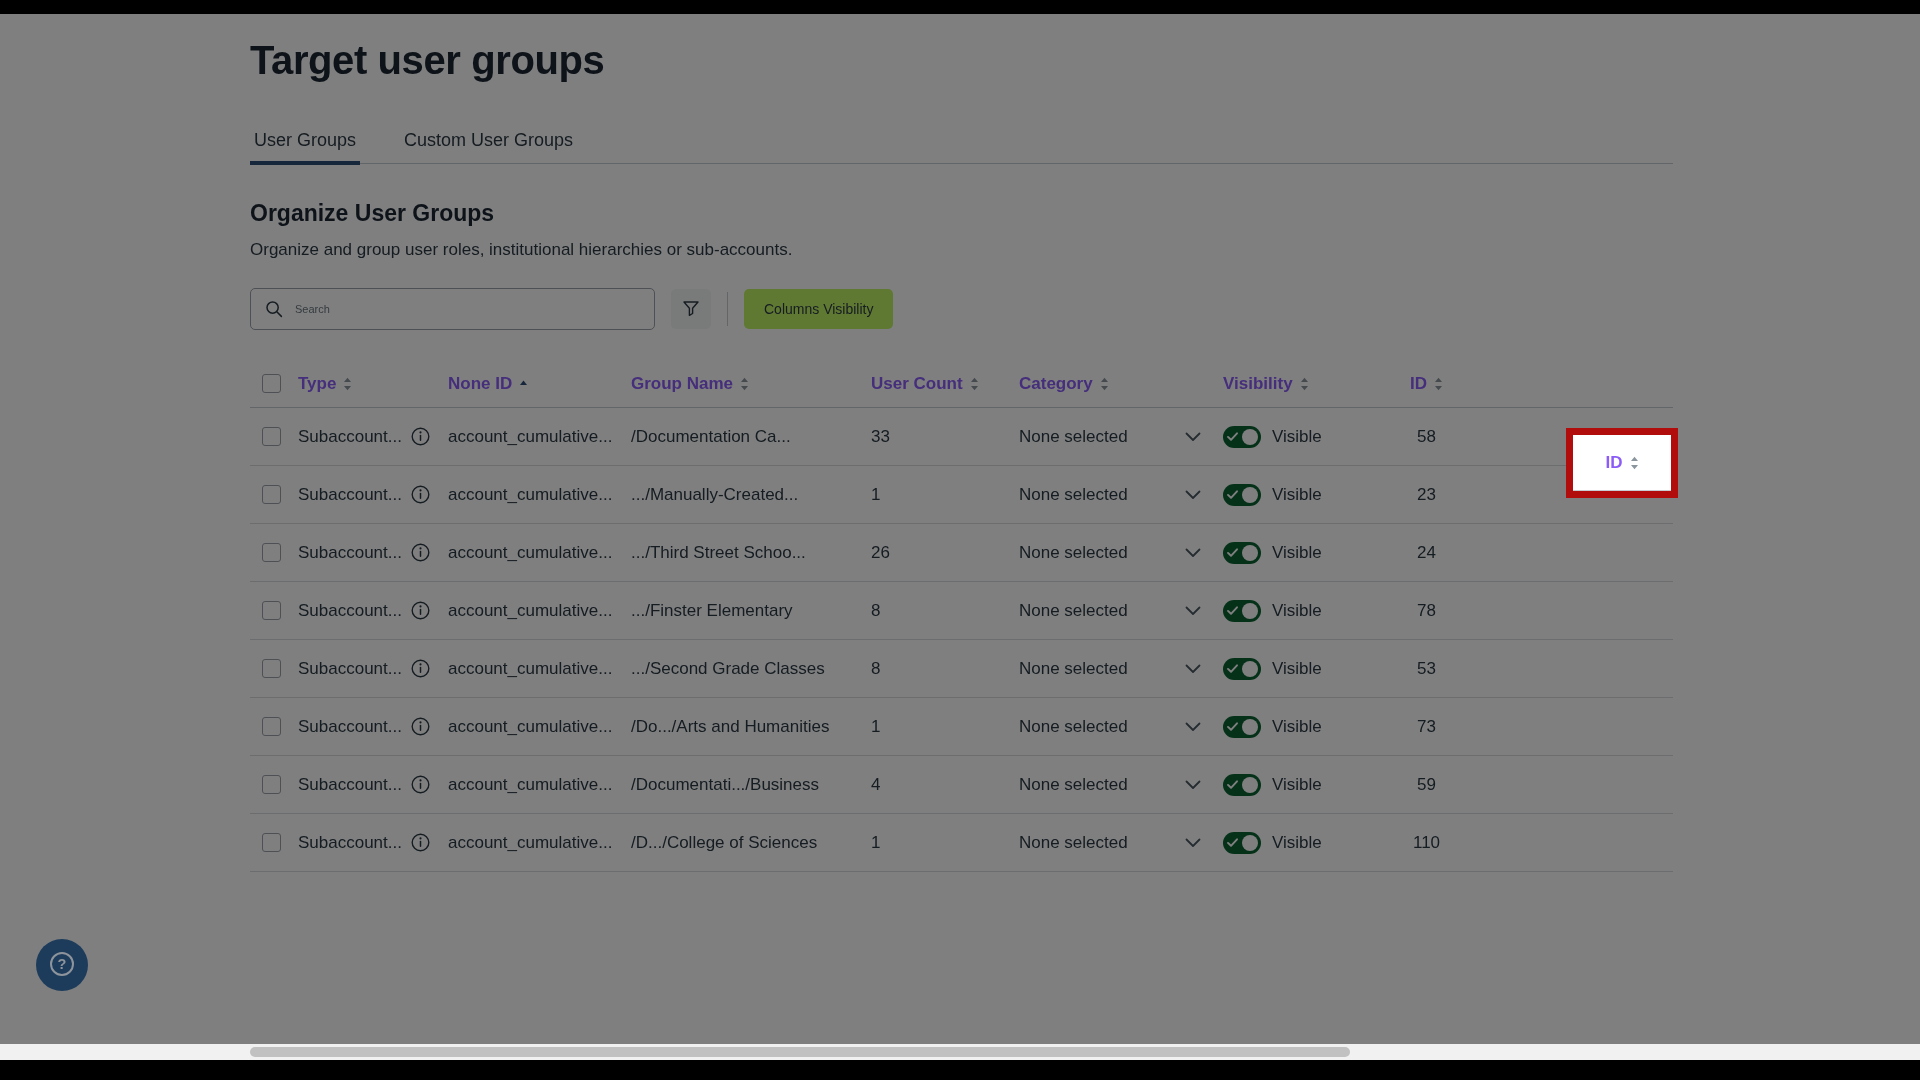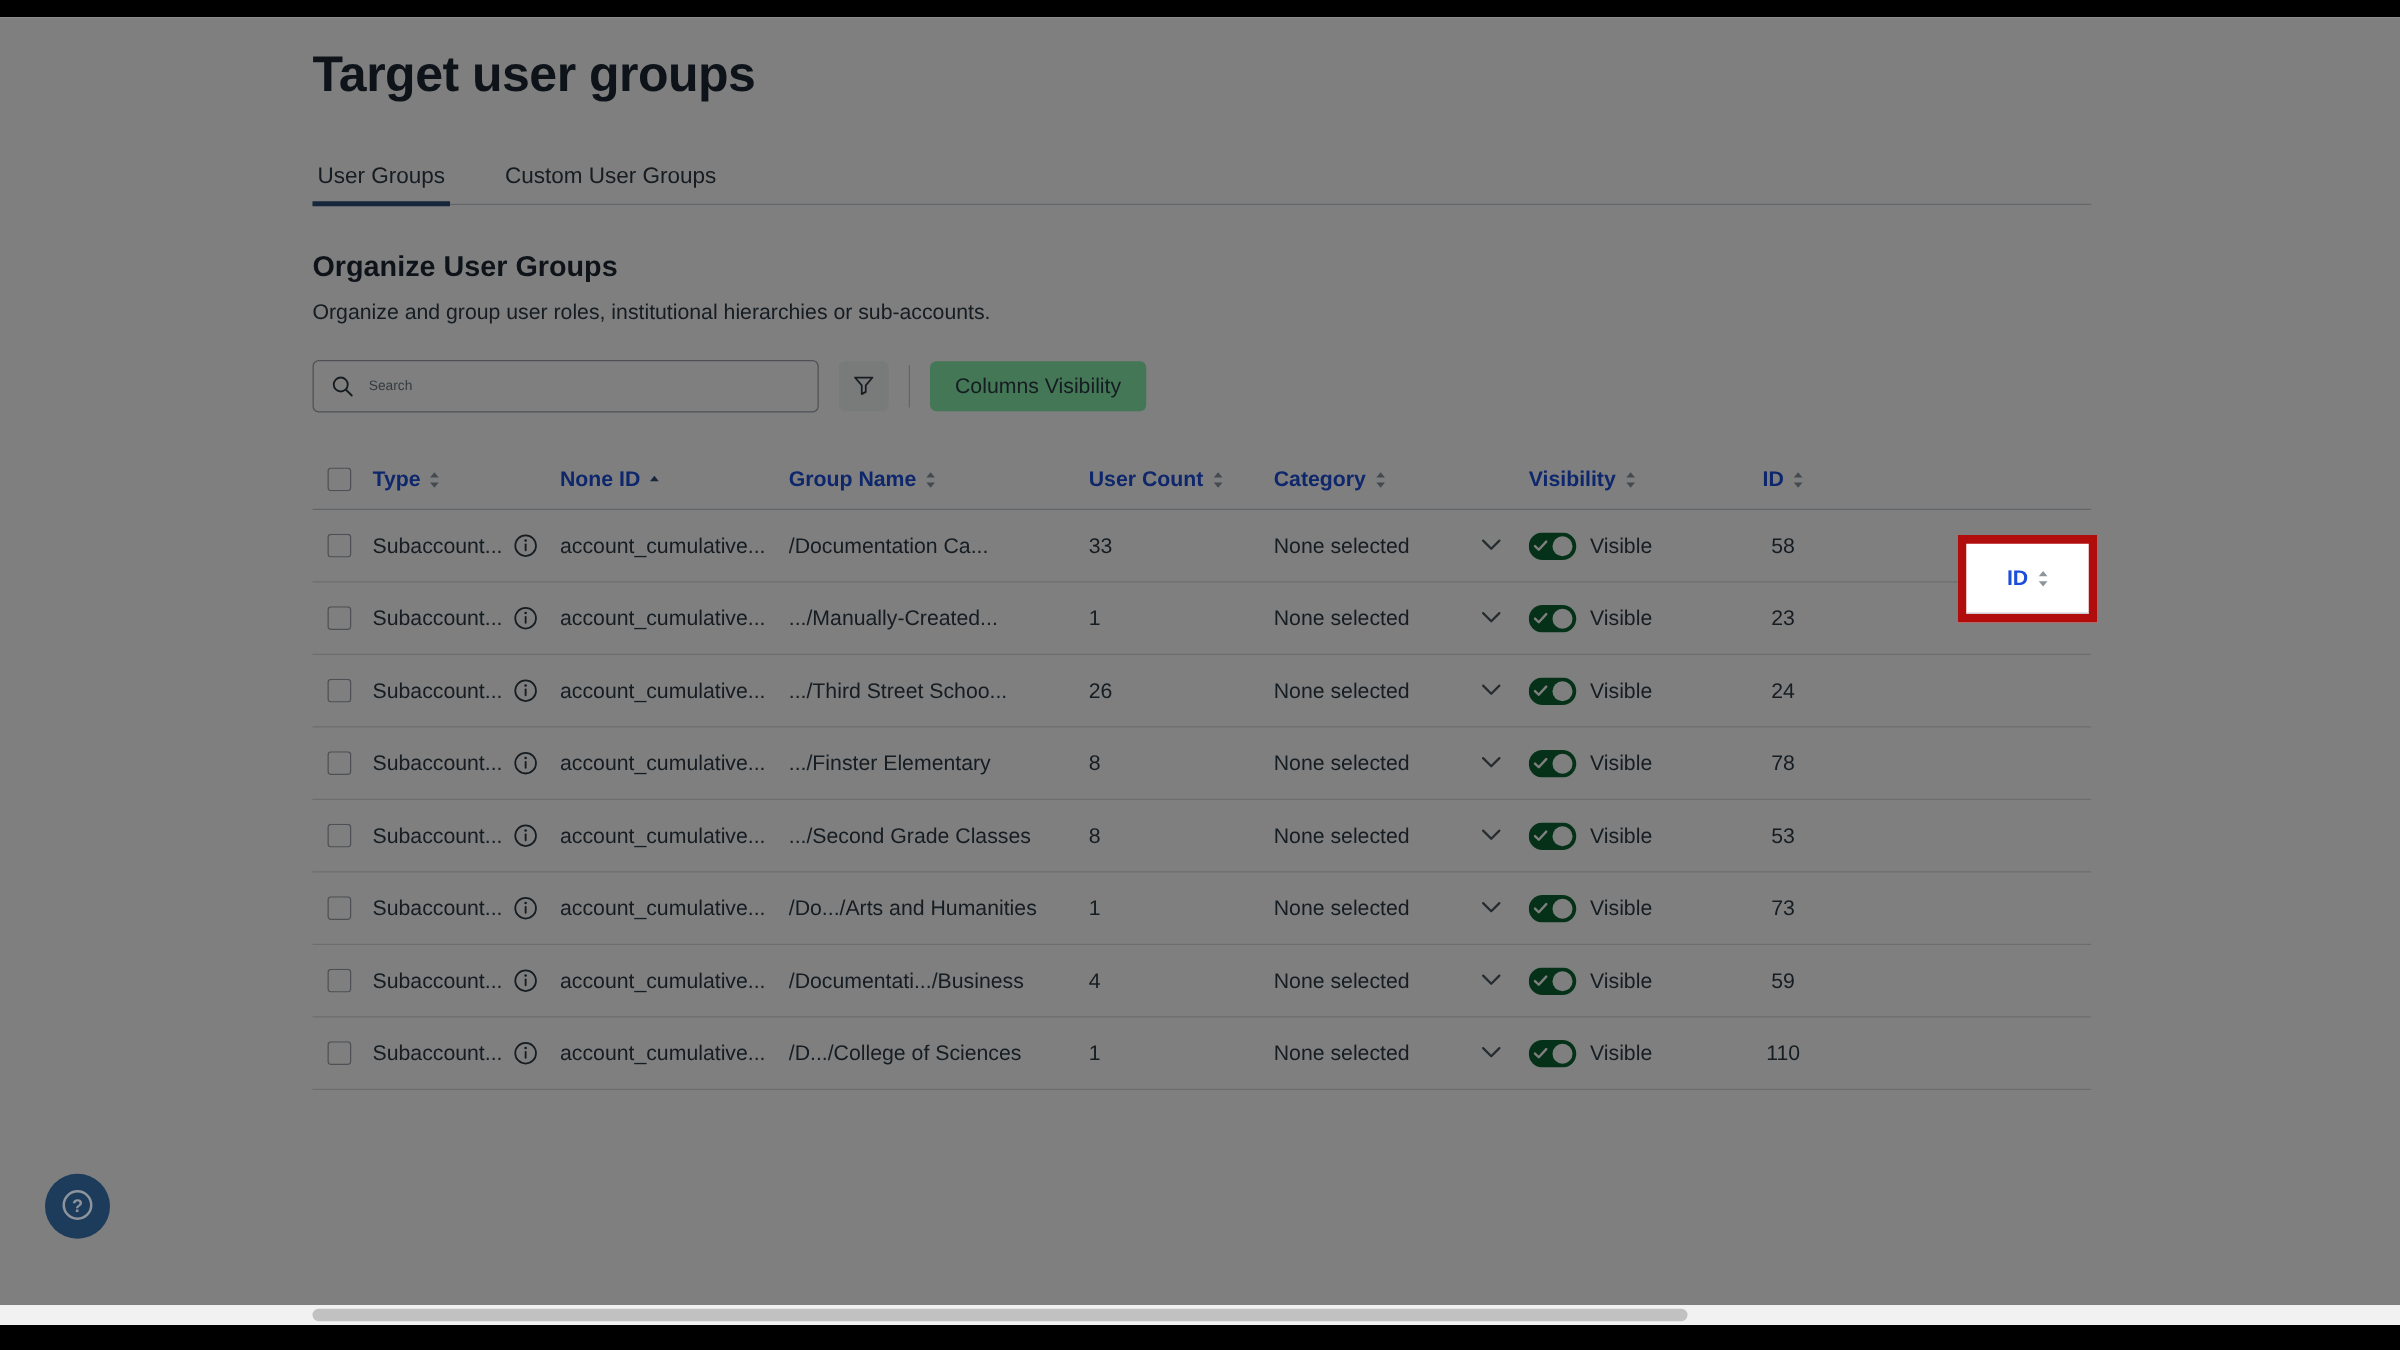--- a/index.html
+++ b/index.html
@@ -163,23 +163,23 @@
     margin-left: 16px;
     width: 1px;
     height: 34px;
     background: #c7cdd1;
   }
   .cols-btn {
     margin-left: 16px;
     height: 40px;
     padding: 0 20px;
     border-radius: 5px;
-    background: #86efac;
+    background: #bef264;
     border: none;
-    font-size: 17px;
+    font-size: 14px;
     color: #2d3b45;
     font-family: "Liberation Sans", sans-serif;
     cursor: pointer;
     display: flex;
     align-items: center;
   }
 
   
   .table {
     margin-top: 30px;
@@ -202,21 +202,21 @@
   .c-gid   { width: 183px; flex: 0 0 183px; }
   .c-gname { width: 240px; flex: 0 0 240px; }
   .c-count { width: 148px; flex: 0 0 148px; }
   .c-cat   { width: 204px; flex: 0 0 204px; text-align: center; }
   .c-vis   { width: 156px; flex: 0 0 156px; }
   .c-id    { width: 95px;  flex: 0 0 95px; justify-content: center; }
 
   .th {
     font-size: 17px;
     font-weight: 700;
-    color: #1d4ed8;
+    color: #8b5cf6;
     display: flex;
     align-items: center;
     cursor: pointer;
   }
   .sort-ico { margin-left: 7px; display: flex; flex-direction: column; line-height: 0; }
 
   .td { font-size: 17px; color: #2d3b45; }
 
   .chk {
     width: 19px; height: 19px;

